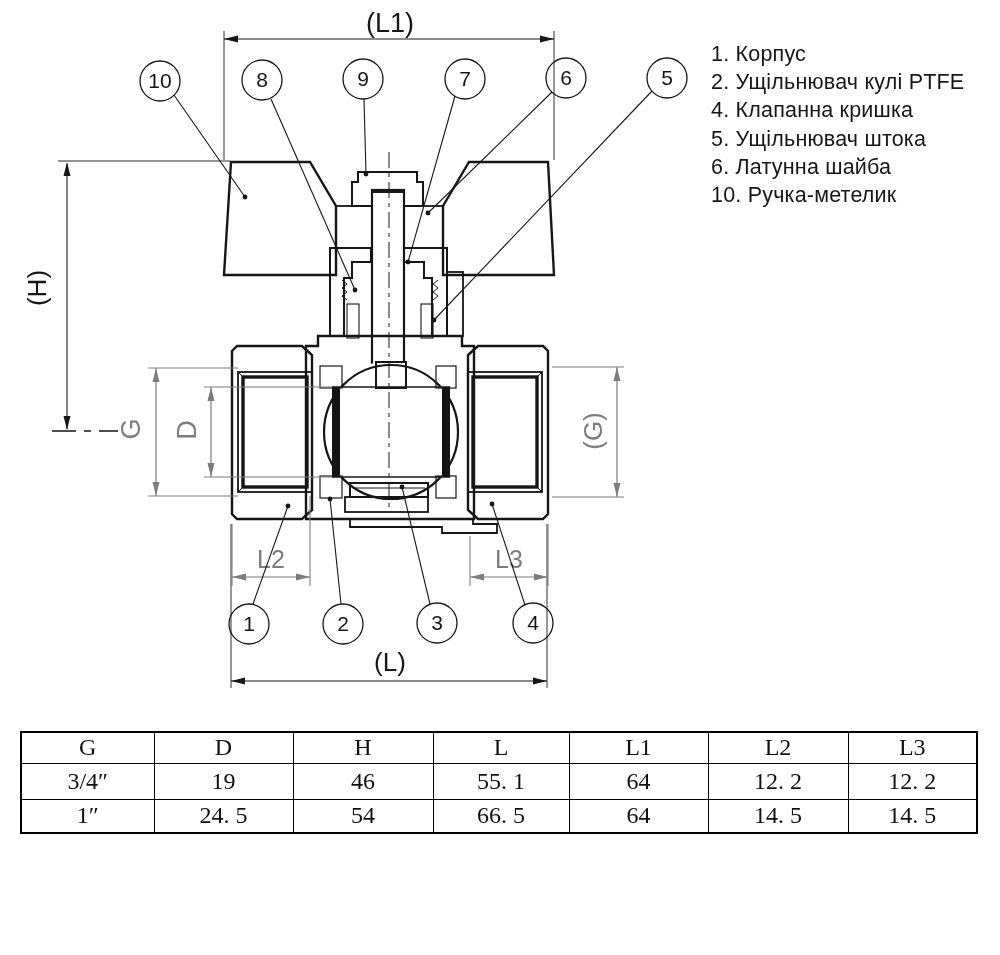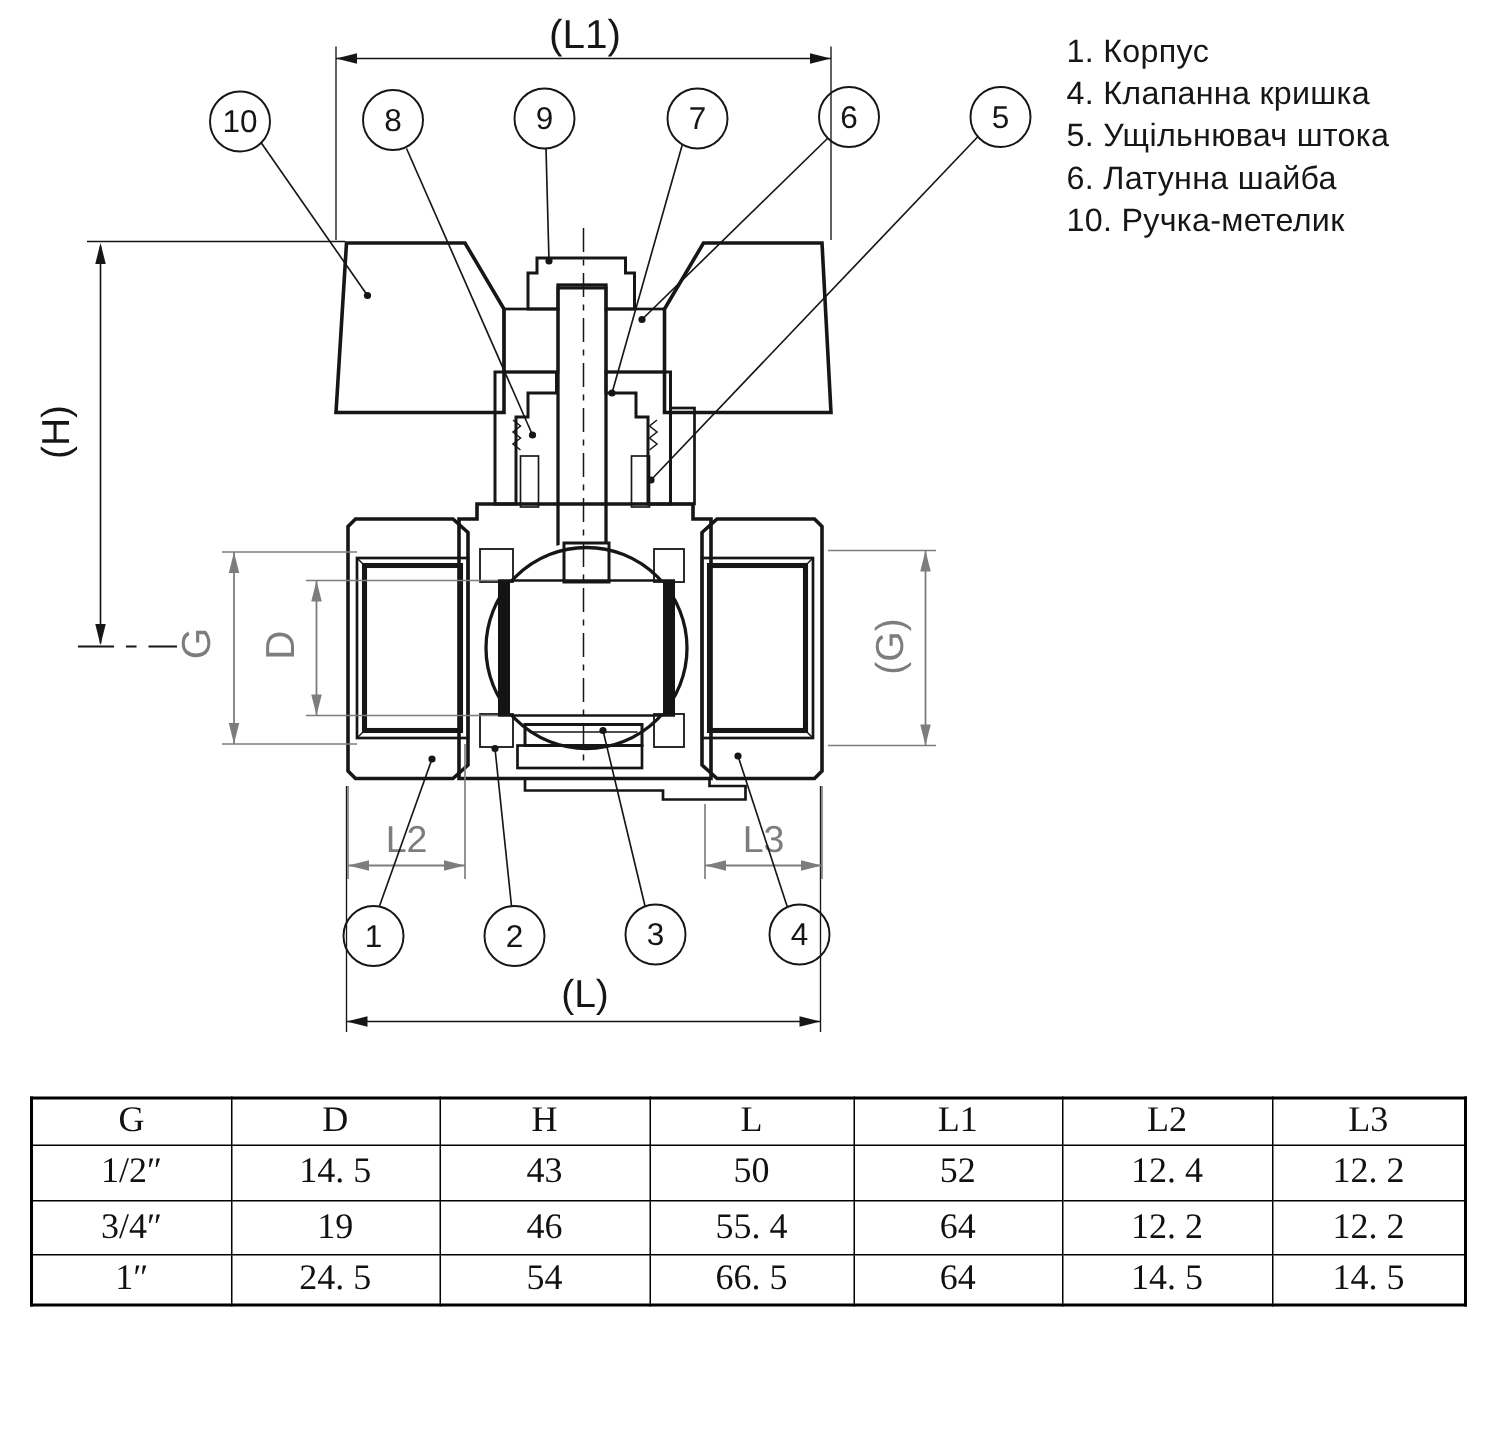--- a/index.html
+++ b/index.html
@@ -1,19 +1,19 @@
 <!DOCTYPE html>
 <html><head>
 <meta charset="utf-8">
 <style>
   html,body{margin:0;padding:0;background:#fff;}
   #page{position:relative;width:1000px;height:955px;background:#ffffff;overflow:hidden;
         font-family:"Liberation Sans",sans-serif;}
   
-  #parts-list{position:absolute;left:711px;top:20px;list-style:none;margin:0;padding:0;
+  #parts-list{position:absolute;left:711px;top:40px;list-style:none;margin:0;padding:0;
               font-size:21.5px;line-height:28.2px;color:#161616;letter-spacing:.2px;}
   
   #spec-table-wrap{position:absolute;left:20px;top:731px;width:956px;}
   table.spec{border-collapse:collapse;width:956px;table-layout:fixed;
              font-family:"Liberation Serif",serif;color:#111;}
   table.spec td,table.spec th{border:1.6px solid #000;text-align:center;vertical-align:middle;
              font-weight:normal;font-size:24px;padding:0;}
   table.spec{border:2.4px solid #000;}
   tr.hdr{height:31px;} tr.r1{height:37px;} tr.r2{height:36px;} tr.r3{height:34px;}
   
@@ -239,20 +239,21 @@
         </g>
       <g>
           <circle cx="533" cy="623" r="20" class="outline" stroke-width="1.3"></circle>
         <text class="callout-num" x="533" y="630" text-anchor="middle">4</text>
         </g>
     </g>
   </svg>
 
   <ul id="parts-list">
     <li>1. Корпус</li>
+    <li>2. Ущільнювач кулі PTFE</li>
     <li>4. Клапанна кришка</li>
     <li>5. Ущільнювач штока</li>
     <li>6. Латунна шайба</li>
     <li>10. Ручка-метелик</li>
   </ul>
 
   <div id="spec-table-wrap">
     <table class="spec">
       <colgroup>
         <col style="width:133px">
@@ -266,34 +267,25 @@
       <tbody>
           <tr class="hdr">
         <th>G</th>
         <th>D</th>
         <th>H</th>
         <th>L</th>
         <th>L1</th>
         <th>L2</th>
         <th>L3</th>
       </tr>
-      <tr class="r1">
-        <td>1/2″</td>
-        <td>14. 5</td>
-        <td>43</td>
-        <td>50</td>
-        <td>52</td>
-        <td>12. 4</td>
-        <td>12. 2</td>
-      </tr>
       <tr class="r2">
         <td>3/4″</td>
         <td>19</td>
         <td>46</td>
-        <td>55. 4</td>
+        <td>55. 1</td>
         <td>64</td>
         <td>12. 2</td>
         <td>12. 2</td>
       </tr>
       <tr class="r3">
         <td>1″</td>
         <td>24. 5</td>
         <td>54</td>
         <td>66. 5</td>
         <td>64</td>

